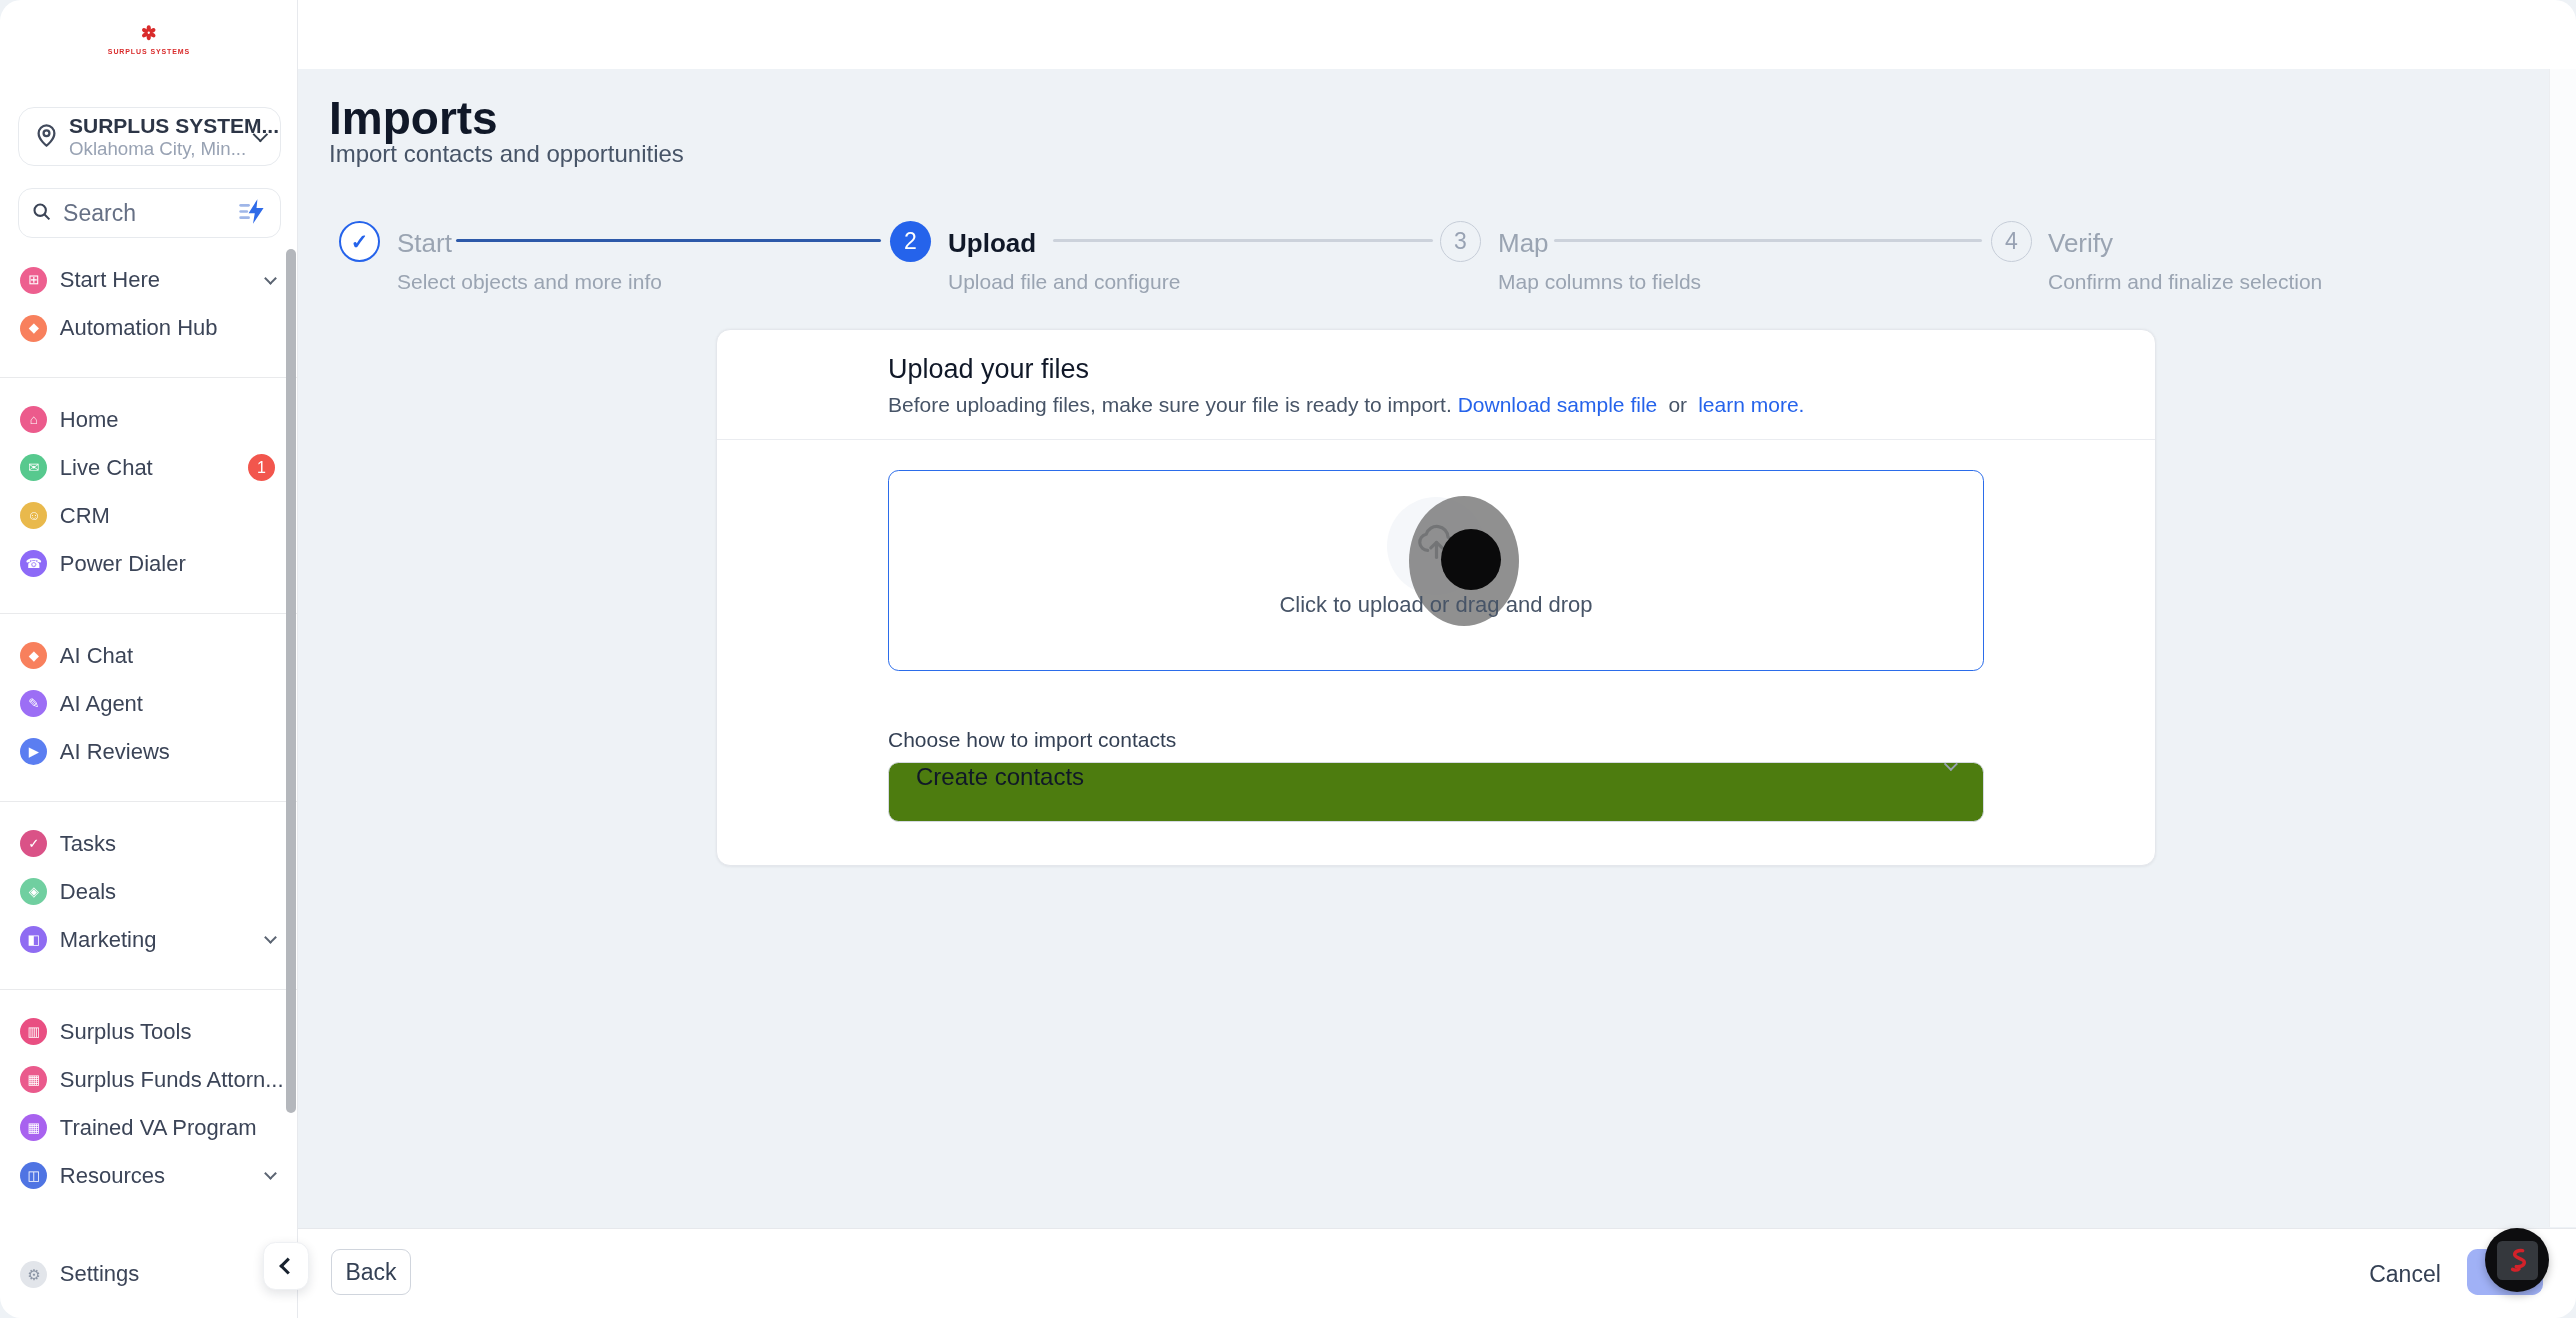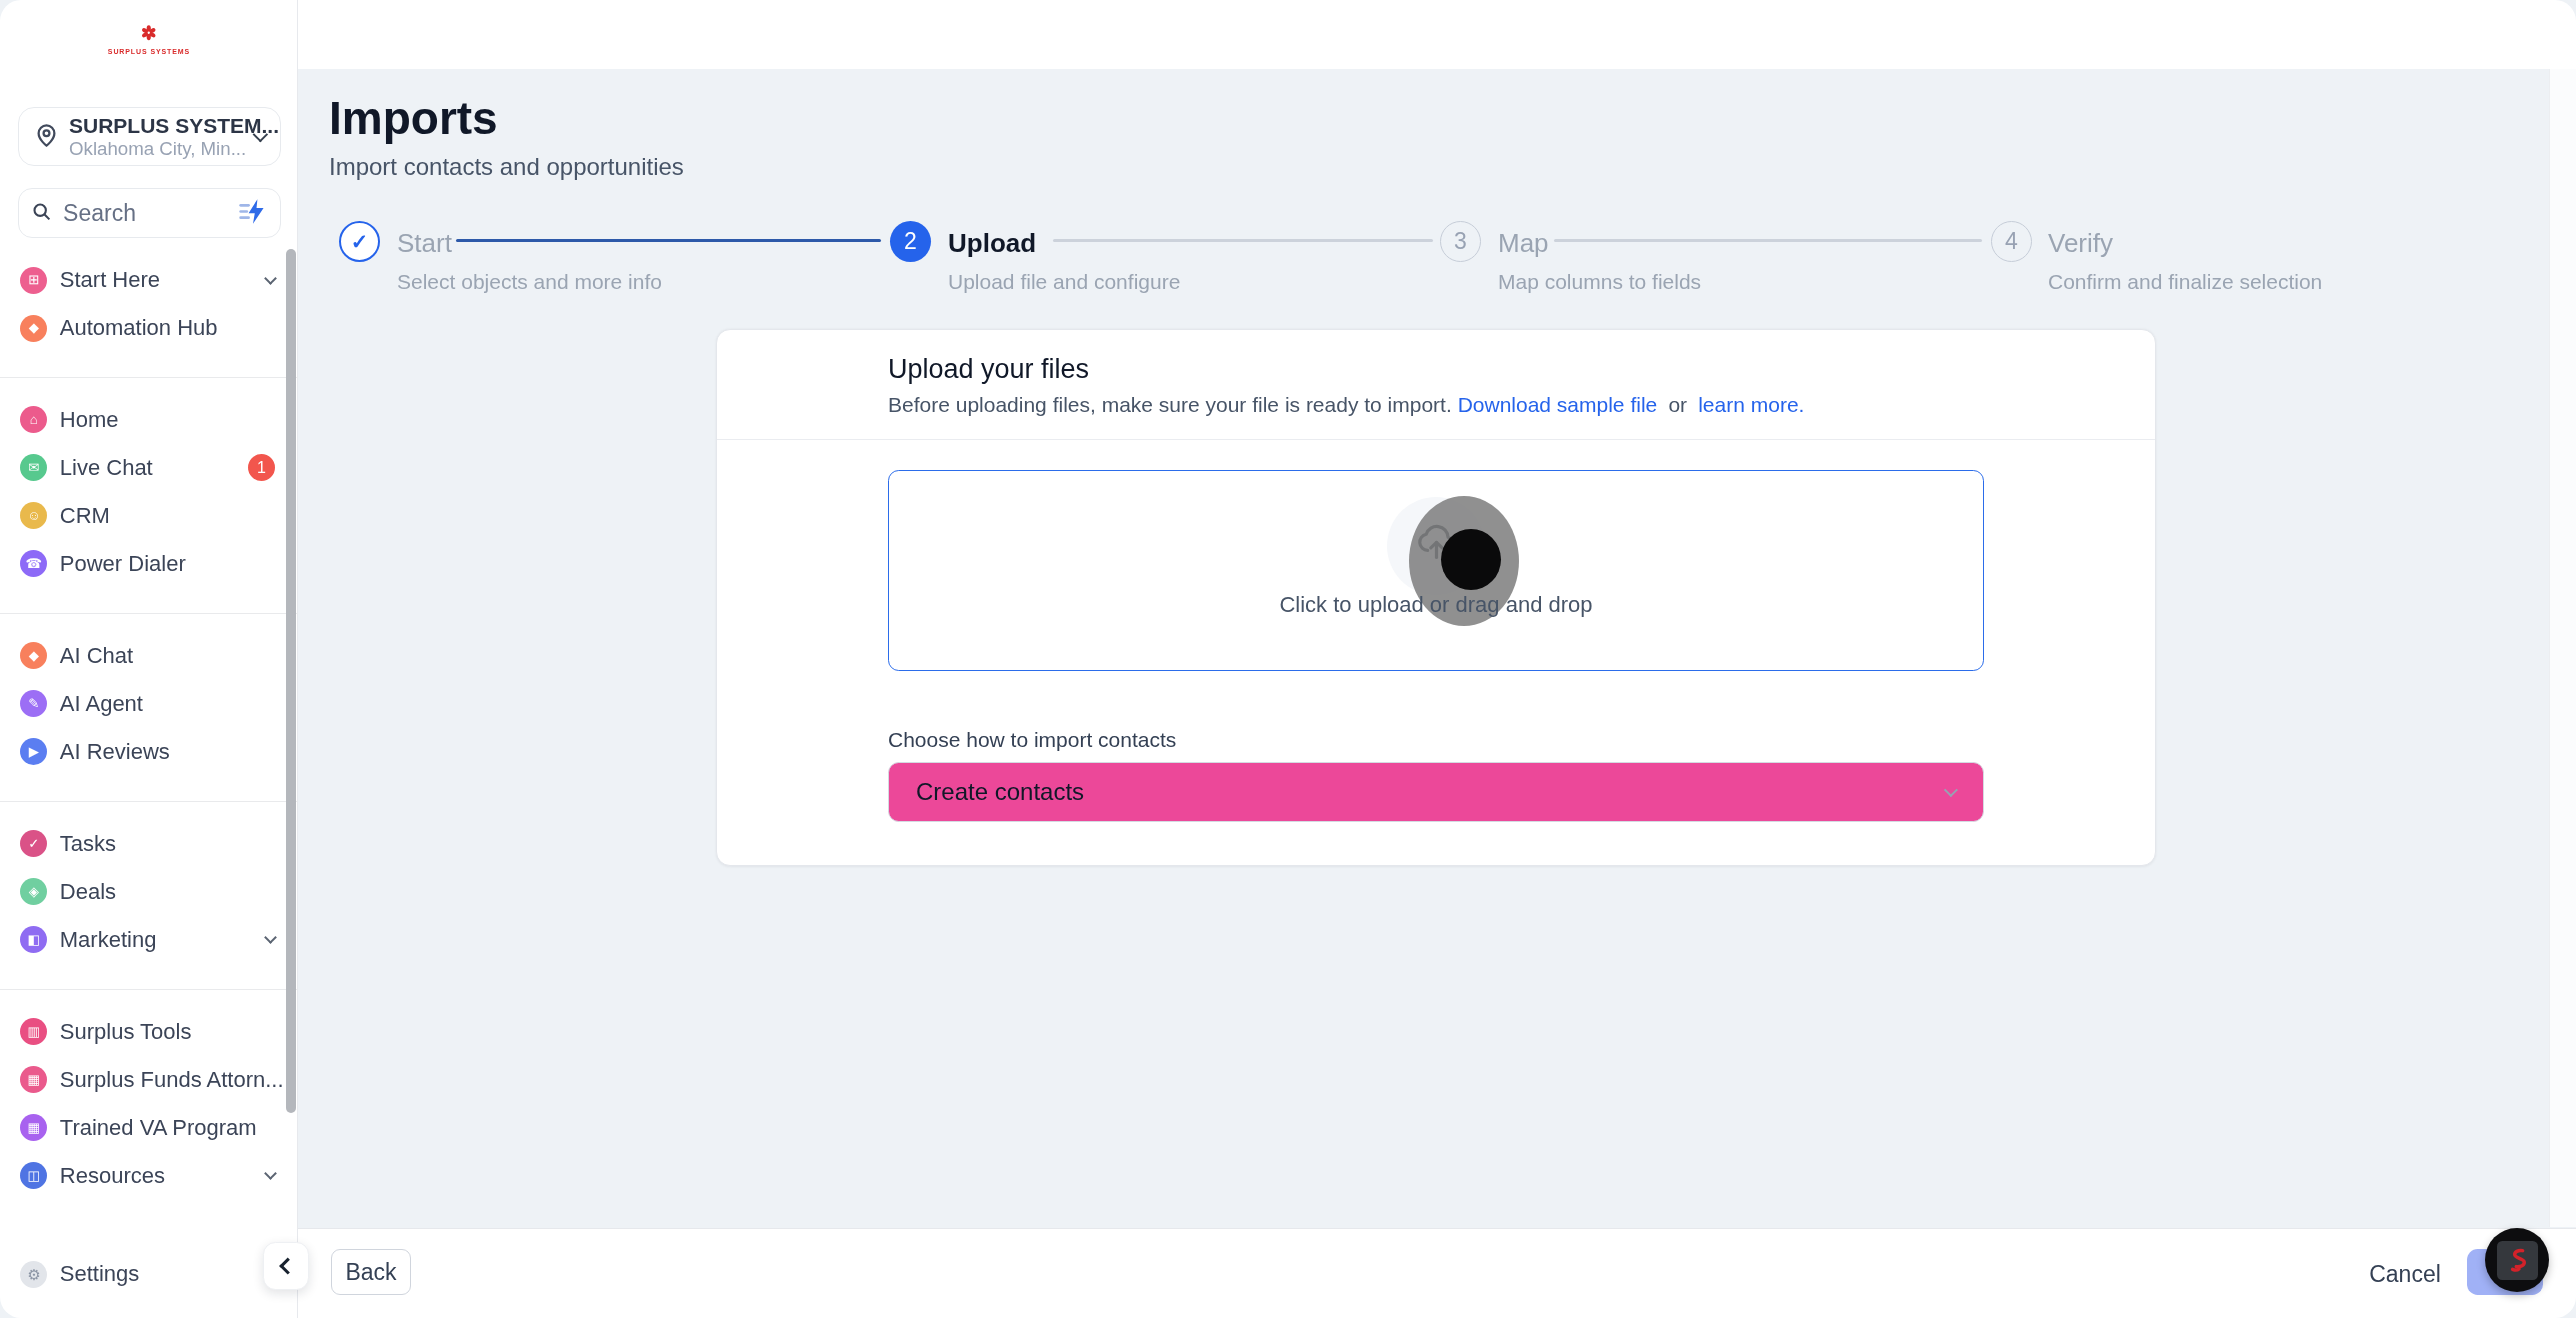--- a/index.html
+++ b/index.html
@@ -30,21 +30,21 @@
   .nav-label{margin-left:12.4px;font-size:22px;color:#3b4457;white-space:nowrap;flex:1;}
   .badge{min-width:27px;height:27px;border-radius:50%;background:#f2564d;color:#fff;font-size:16px;display:flex;align-items:center;justify-content:center;}
   .chev{width:9px;height:9px;border-right:2.1px solid #5b6472;border-bottom:2.1px solid #5b6472;transform:rotate(45deg);margin-top:-3.6px;}
   .settings-row{position:absolute;left:0;top:1250px;width:298px;}
   .sb-thumb{position:absolute;left:286px;top:249px;width:9.8px;height:864px;background:#b4b7bc;border-radius:5.3px;cursor:grab;}
   .collapse-btn{position:absolute;left:263px;top:1242px;width:46px;height:48px;background:#fff;border:0.9px solid #eef0f3;border-radius:12.4px;box-shadow:0 3.6px 10.7px rgba(16,24,40,.12);display:flex;align-items:center;justify-content:center;cursor:pointer;z-index:6;}
   .chev-left{width:11.5px;height:11.5px;border-left:3px solid #18222f;border-bottom:3px solid #18222f;transform:rotate(45deg);margin-left:4.4px;}
 
   
   .page-title{position:absolute;left:329px;top:91px;font-size:46px;font-weight:600;color:#101828;}
-  .page-subtitle{position:absolute;left:329px;top:153px;font-size:24px;color:#475467;}
+  .page-subtitle{position:absolute;left:329px;top:140px;font-size:24px;color:#475467;}
 
   
   .step-circle{position:absolute;top:221px;width:41px;height:41px;border-radius:50%;display:flex;align-items:center;justify-content:center;font-size:23px;}
   .step-circle.done{background:#fff;border:2.2px solid #2563eb;color:#2563eb;font-size:21px;font-weight:700;}
   .step-circle.active{background:#2563eb;color:#fff;font-weight:500;}
   .step-circle.todo{background:transparent;border:1.8px solid #c6cdd8;color:#98a2b3;}
   .step-label{position:absolute;top:228px;font-size:26px;color:#9aa4b2;white-space:nowrap;}
   .step-label.active{color:#101828;font-weight:600;}
   .step-desc{position:absolute;top:270px;font-size:21px;color:#9aa4b2;white-space:nowrap;}
   .sline{position:absolute;top:239px;height:2.7px;border-radius:1.8px;}
@@ -59,21 +59,21 @@
   .card-sub a{color:#2563eb;text-decoration:none;cursor:pointer;}
   .card-divider{position:absolute;left:717px;top:439px;width:1438px;height:0.9px;background:#eaecf0;}
   .dropzone{position:absolute;left:888px;top:470px;width:1096px;height:201px;border:1.8px solid #2b6cea;border-radius:10.7px;background:#fff;cursor:pointer;}
   .dz-iconbg{position:absolute;left:1387px;top:497px;width:98px;height:98px;border-radius:50%;background:#f5f7fa;z-index:1;}
   .dz-cloud{position:absolute;left:1415px;top:522px;z-index:2;}
   .cursor-halo{position:absolute;left:1409px;top:496px;width:110px;height:130px;border-radius:50%;background:rgba(125,125,125,.85);z-index:3;}
   .cursor-dot{position:absolute;left:1441px;top:529px;width:60px;height:61px;border-radius:50%;background:#0a0a0b;z-index:4;}
   .dz-line1{position:absolute;left:888px;top:592px;width:1096px;text-align:center;font-size:22px;color:#475467;z-index:5;}
   .dz-line2{position:absolute;left:888px;top:620px;width:1096px;text-align:center;font-size:19.5px;color:#667085;z-index:5;}
   .sel-label{position:absolute;left:888px;top:728px;font-size:21px;color:#344054;}
-  .select{position:absolute;left:888px;top:762px;width:1096px;height:60px;background:#ec4899;border:1.3px solid #d5dae2;border-radius:10.7px;display:flex;align-items:center;padding:0 27px;cursor:pointer;gap:40px;}
+  .select{position:absolute;left:888px;top:762px;width:1096px;height:60px;background:#4d7c0f;border:1.3px solid #d5dae2;border-radius:10.7px;display:flex;padding:0 27px;cursor:pointer;gap:40px;}
   .sel-value{flex:1;font-size:24px;color:#101828;}
   .chev-sm{width:9.8px;height:9.8px;border-right:2px solid #98a2b3;border-bottom:2px solid #98a2b3;transform:rotate(45deg);margin-top:-4.4px;}
 
   
   .footer{position:absolute;left:298px;top:1228px;width:2278px;height:91px;background:#fff;border-top:0.9px solid #e6e8ec;}
   .back-btn{position:absolute;left:331px;top:1249px;width:80px;height:46px;background:#fff;border:0.9px solid #d0d5dd;border-radius:9px;font-size:23px;color:#344054;display:flex;align-items:center;justify-content:center;cursor:pointer;}
   .cancel-btn{position:absolute;left:2354px;top:1260px;width:102px;font-size:23px;color:#344054;text-align:center;cursor:pointer;background:none;border:none;}
   .primary-btn{position:absolute;left:2467px;top:1249px;width:76px;height:46px;background:#a0b1f6;border:none;border-radius:10.7px;cursor:pointer;}
   .widget{position:absolute;left:2485px;top:1228px;width:64px;height:64px;border-radius:50%;background:#0d0d0f;z-index:8;display:flex;align-items:center;justify-content:center;cursor:pointer;box-shadow:0 3.6px 9px rgba(0,0,0,.25);}
   .widget-inner{width:41px;height:39px;border-radius:5.3px;background:#35383d;display:flex;align-items:center;justify-content:center;}

